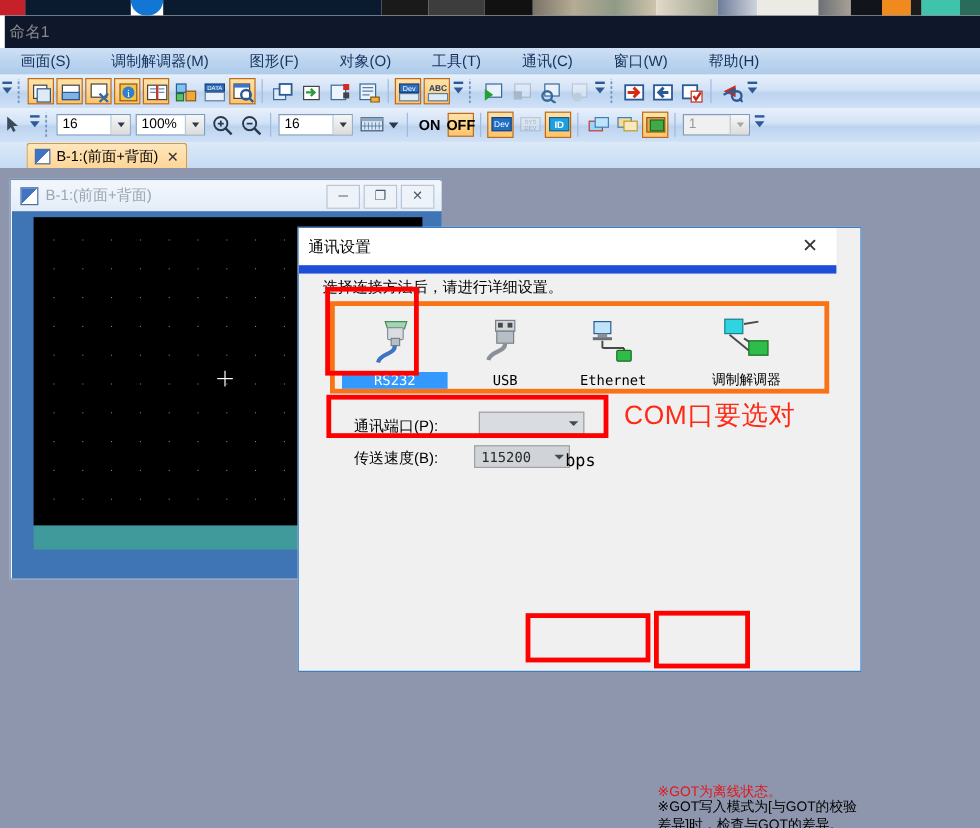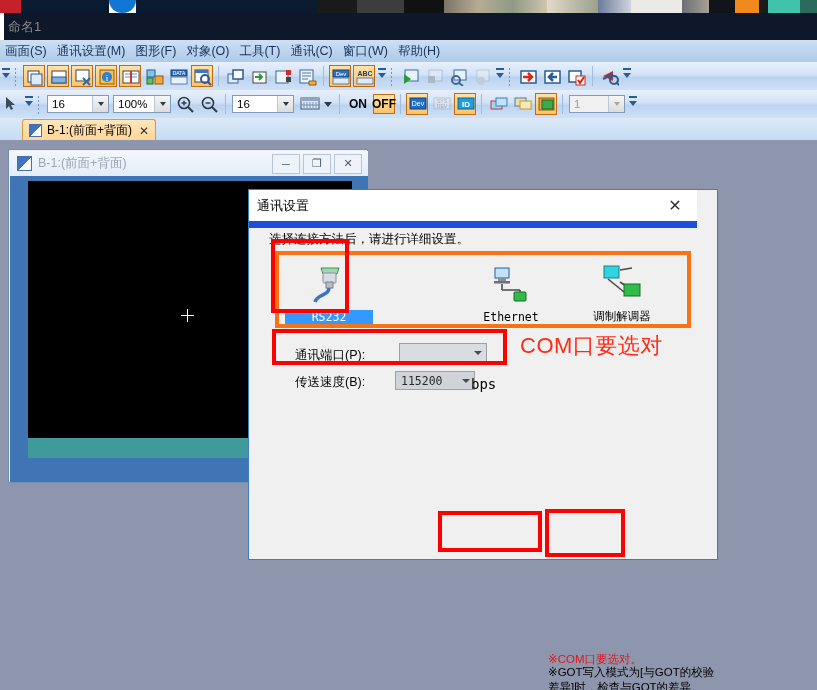--- a/index.html
+++ b/index.html
@@ -13,21 +13,21 @@
   
   #top-strip{position:absolute;left:0;top:0;width:817px;height:13px;overflow:hidden;display:flex;}
   #top-strip .seg{height:13px;}
   
   #doc-title{position:absolute;left:4px;top:13px;width:817px;height:27px;background:#0f172a;}
   #doc-title .txt{position:absolute;left:4px;top:5px;font-size:13px;color:#8a8a8a;}
   
   #menubar{position:absolute;left:0;top:40px;width:817px;height:22px;
     background:linear-gradient(to bottom,#cfe0f4 0%,#bcd4ef 50%,#aecbeb 100%);
     border-bottom:1px solid #9fc0e2;display:flex;align-items:center;}
-  #menubar .mi{padding:2px 5px;font-size:12.5px;color:#16335c;white-space:nowrap;cursor:default;}
+  #menubar .mi{padding:2px 17px;font-size:12.5px;color:#16335c;white-space:nowrap;cursor:default;}
   
   .tbrow{position:absolute;left:0;width:817px;height:28px;
     background:linear-gradient(to bottom,#e8f0fb 0%,#d2e2f6 45%,#bcd3ef 55%,#cfe1f7 100%);
     border-bottom:1px solid #a9c6e6;display:flex;align-items:center;}
   #tbrow1{top:62px;}
   #tbrow2{top:90px;}
   .grip{width:7px;height:20px;margin:0 2px;flex:0 0 auto;
     background-image:radial-gradient(circle,#6f95c4 1px,transparent 1px);
     background-size:3px 4px;background-position:1px 1px;background-repeat:repeat-y;}
   .tbsep{width:1px;height:20px;background:#9fbcdd;margin:0 4px;flex:0 0 auto;}
@@ -150,21 +150,21 @@
   <div class="seg" style="width:18px;background:#2b6b5c;"></div>
   <div class="seg" style="flex:1;background:#0d0d0d;"></div>
 </div>
 
 <div id="doc-title">
   <span class="txt">命名1</span>
 </div>
 
 <div id="menubar">
   <div class="mi">画面(S)</div>
-  <div class="mi">通讯设置(M)</div>
+  <div class="mi">调制解调器(M)</div>
   <div class="mi">图形(F)</div>
   <div class="mi">对象(O)</div>
   <div class="mi">工具(T)</div>
   <div class="mi">通讯(C)</div>
   <div class="mi">窗口(W)</div>
   <div class="mi">帮助(H)</div>
 </div>
 
 <div class="tbrow" id="tbrow1">
   <div class="tbend"></div>
@@ -477,20 +477,32 @@
     <div class="method" style="left:6px;">
       <span class="ico">
         <svg width="44" height="44">
           <path d="M14 6 L32 6 L30 12 L16 12 Z" fill="#9fd8b0" stroke="#4a8a5a"></path>
           <rect x="16" y="11" width="13" height="10" rx="1" fill="#d9dde1" stroke="#8a9098"></rect>
           <rect x="19" y="20" width="7" height="6" fill="#b8bec6" stroke="#7a8088"></rect>
           <path d="M22 26 C22 34, 10 32, 8 40" stroke="#3f74c4" stroke-width="3.5" fill="none"></path>
         </svg>
       </span>
       <span class="lbl sel">RS232</span>
+    </div>
+    <div class="method" style="left:98px;">
+      <span class="ico">
+        <svg width="44" height="44">
+          <rect x="14" y="5" width="16" height="9" fill="#d2d6da" stroke="#7a8088"></rect>
+          <rect x="16" y="7" width="4" height="4" fill="#4a4a4a"></rect>
+          <rect x="24" y="7" width="4" height="4" fill="#4a4a4a"></rect>
+          <rect x="15" y="14" width="14" height="10" fill="#b8bec6" stroke="#7a8088"></rect>
+          <path d="M22 24 C22 32, 10 30, 8 38" stroke="#8a9098" stroke-width="3.5" fill="none"></path>
+        </svg>
+      </span>
+      <span class="lbl">USB</span>
     </div>
     <div class="method" style="left:188px;">
       <span class="ico">
         <svg width="48" height="44">
           <rect x="8" y="6" width="14" height="10" fill="#bfe4f9" stroke="#2a5b96"></rect>
           <rect x="11" y="16" width="8" height="3" fill="#8a9098"></rect>
           <rect x="7" y="19" width="16" height="2.5" fill="#6a7078"></rect>
           <path d="M15 22 L15 28 M15 28 L33 28 M33 28 L33 31" stroke="#4a4a4a" stroke-width="1.6" fill="none"></path>
           <rect x="27" y="30" width="12" height="9" rx="1" fill="#2fbd4a" stroke="#1d6a24"></rect>
         </svg>
@@ -517,21 +529,21 @@
     <span class="ar"></span>
   </div>
 
   <div class="dlgtxt" id="fld-baud-lbl">传送速度(B):</div>
   <div class="dcombo" id="baud-combo">
     <span>115200</span>
     <span class="ar"></span>
   </div>
   <div class="dlgtxt" id="bpsunit">bps</div>
 
-  <div id="note1">※COM口要选对。</div>
+  <div id="note1">※GOT为离线状态。</div>
   <div id="note2">※GOT写入模式为[与GOT的校验差异]时，检查与GOT的差异。</div>
 
   <div class="cbrow" id="cb2">
 
     <span class="cbtext">下次也显示[通讯设置]对话框(S)</span>
   </div>
 
 </div>
 
 <div class="annbox" id="ann-rs232"></div>

